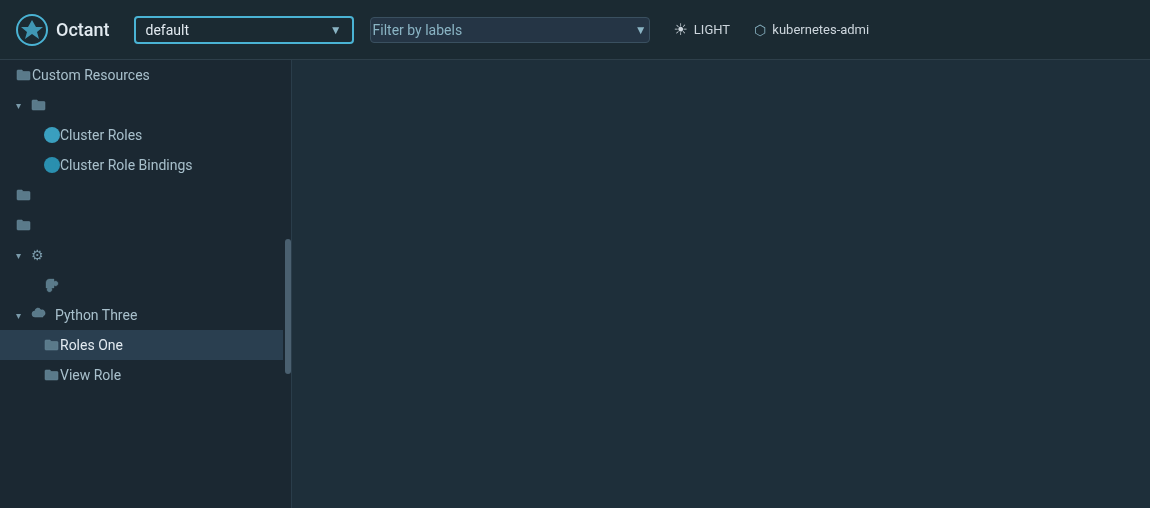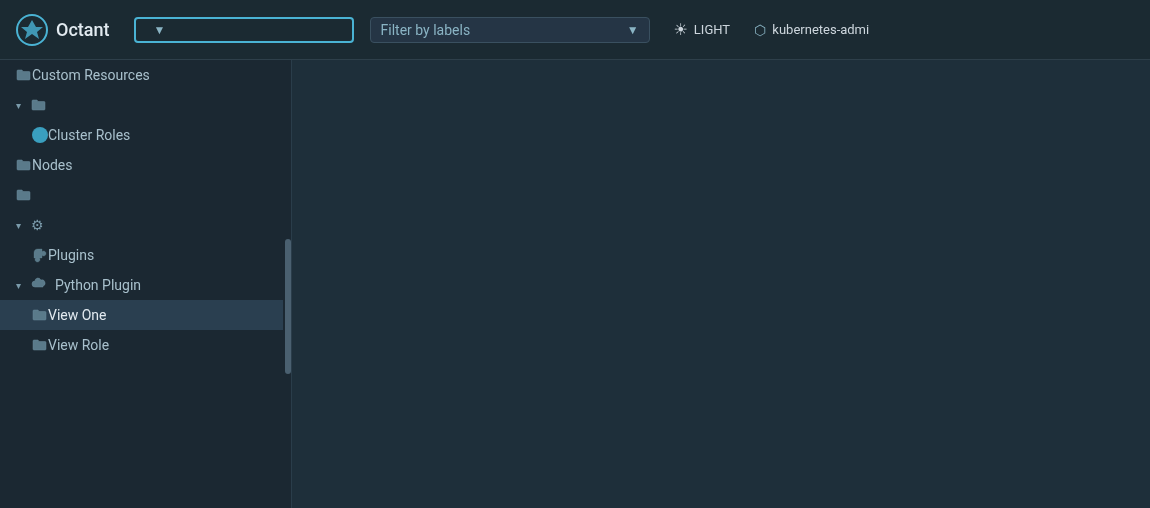--- a/index.html
+++ b/index.html
@@ -60,21 +60,21 @@
       margin-left: 8px;
       color: #8ab4c4;
       font-size: 12px;
     }
     .filter-area {
       display: flex;
       align-items: center;
       background: #253545;
       border: 1px solid #3a5060;
       border-radius: 4px;
-      padding: 4px 10px;
+      padding: 4px 2px;
       color: #8ab4c4;
       font-size: 14px;
       min-width: 280px;
       cursor: pointer;
     }
     .filter-text {
       flex: 1;
     }
     .filter-arrow {
       color: #8ab4c4;
@@ -170,21 +170,21 @@
     .sidebar-section {
       display: flex;
       align-items: center;
       padding: 7px 16px;
       font-size: 14px;
       color: #a8c0cc;
       cursor: pointer;
       gap: 8px;
     }
     .indent-1 {
-      padding-left: 32px;
+      padding-left: 44px;
     }
     .chevron {
       font-size: 10px;
       color: #7a9aaa;
       margin-right: 2px;
     }
     .circle-icon {
       width: 16px;
       height: 16px;
       border-radius: 50%;
@@ -226,20 +226,21 @@
 <div class="header">
   <div class="logo-area">
     <svg class="logo-icon" viewBox="0 0 32 32" xmlns="http://www.w3.org/2000/svg">
       <circle cx="16" cy="16" r="15" fill="none" stroke="#4ab3d4" stroke-width="2"></circle>
       <polygon points="16,6 20,13 27,13 21,18 23,25 16,20 9,25 11,18 5,13 12,13" fill="#4ab3d4" opacity="0.8"></polygon>
     </svg>
     <span class="app-title">Octant</span>
   </div>
 
   <div class="namespace-select">
+    <span class="namespace-select-text">default</span>
     <span class="namespace-select-arrow">▼</span>
   </div>
 
   <div class="filter-area">
     <span class="filter-text">Filter by labels</span>
     <span class="filter-arrow">▼</span>
   </div>
 
   <div class="theme-toggle">
     <span class="theme-icon">☀</span>
@@ -272,59 +273,65 @@
 
     <div class="sidebar-item indent-1">
       <div class="circle-icon circle-blue">
         <svg width="10" height="10" viewBox="0 0 10 10" fill="none">
           <circle cx="5" cy="5" r="4" fill="#3a9fbf"></circle>
         </svg>
       </div>
       <span class="item-label">Cluster Roles</span>
     </div>
 
+    <div class="sidebar-item indent-1">
+      <div class="circle-icon circle-teal">
+        <svg width="10" height="10" viewBox="0 0 10 10" fill="none">
+          <circle cx="5" cy="5" r="4" fill="#2a8faf"></circle>
+        </svg>
+      </div>
+      <span class="item-label">Cluster Role Bindings</span>
+    </div>
 
     <div class="sidebar-item">
       <svg class="folder-svg" viewBox="0 0 16 16" fill="none">
         <path d="M1 4a1 1 0 011-1h4l1 1.5h6a1 1 0 011 1V12a1 1 0 01-1 1H2a1 1 0 01-1-1V4z" fill="#5a7a8a" stroke="#6a8a9a" stroke-width="0.5"></path>
       </svg>
-      <span class="item-label">Nodes</span>
     </div>
 
     <div class="sidebar-item">
       <svg class="folder-svg" viewBox="0 0 16 16" fill="none">
         <path d="M1 4a1 1 0 011-1h4l1 1.5h6a1 1 0 011 1V12a1 1 0 01-1 1H2a1 1 0 01-1-1V4z" fill="#5a7a8a" stroke="#6a8a9a" stroke-width="0.5"></path>
       </svg>
     </div>
 
     <div class="sidebar-section">
       <span class="chevron">▾</span>
       <span class="gear-icon">⚙</span>
     </div>
 
     <div class="sidebar-item indent-1">
       <svg class="folder-svg" viewBox="0 0 16 16" fill="none">
         <path d="M6 2h4v2.5c.5-.3 1-.5 1.5-.5C12.9 4 14 5.1 14 6.5S12.9 9 11.5 9c-.5 0-1-.2-1.5-.5V11H7.5c.3.5.5 1 .5 1.5C8 13.9 6.9 15 5.5 15S3 13.9 3 12.5c0-.5.2-1 .5-1.5H2V5.5C2 3.6 3.6 2 5.5 2 5.7 2 5.8 2 6 2z" fill="#5a7a8a" stroke="#6a8a9a" stroke-width="0.3"></path>
       </svg>
-      <span class="item-label">Plugins</span>
     </div>
 
     <div class="sidebar-section">
       <span class="chevron">▾</span>
       <svg class="folder-svg" viewBox="0 0 16 16" fill="none">
         <path d="M4 10a3 3 0 010-6 3 3 0 015.8-1A3 3 0 0112 9v1H4z" fill="#5a7a8a" stroke="#6a8a9a" stroke-width="0.5"></path>
       </svg>
-      <span class="item-label">Python Plugin</span>
+      <span class="item-label">Python Three</span>
     </div>
 
     <div class="sidebar-item indent-1 active">
       <svg class="folder-svg" viewBox="0 0 16 16" fill="none">
         <path d="M1 4a1 1 0 011-1h4l1 1.5h6a1 1 0 011 1V12a1 1 0 01-1 1H2a1 1 0 01-1-1V4z" fill="#5a7a8a" stroke="#6a8a9a" stroke-width="0.5"></path>
       </svg>
-      <span class="item-label">View One</span>
+      <span class="item-label">Roles One</span>
     </div>
 
 
     <div class="sidebar-item indent-1">
       <svg class="folder-svg" viewBox="0 0 16 16" fill="none">
         <path d="M1 4a1 1 0 011-1h4l1 1.5h6a1 1 0 011 1V12a1 1 0 01-1 1H2a1 1 0 01-1-1V4z" fill="#5a7a8a" stroke="#6a8a9a" stroke-width="0.5"></path>
       </svg>
       <span class="item-label">View Role</span>
     </div>
 

